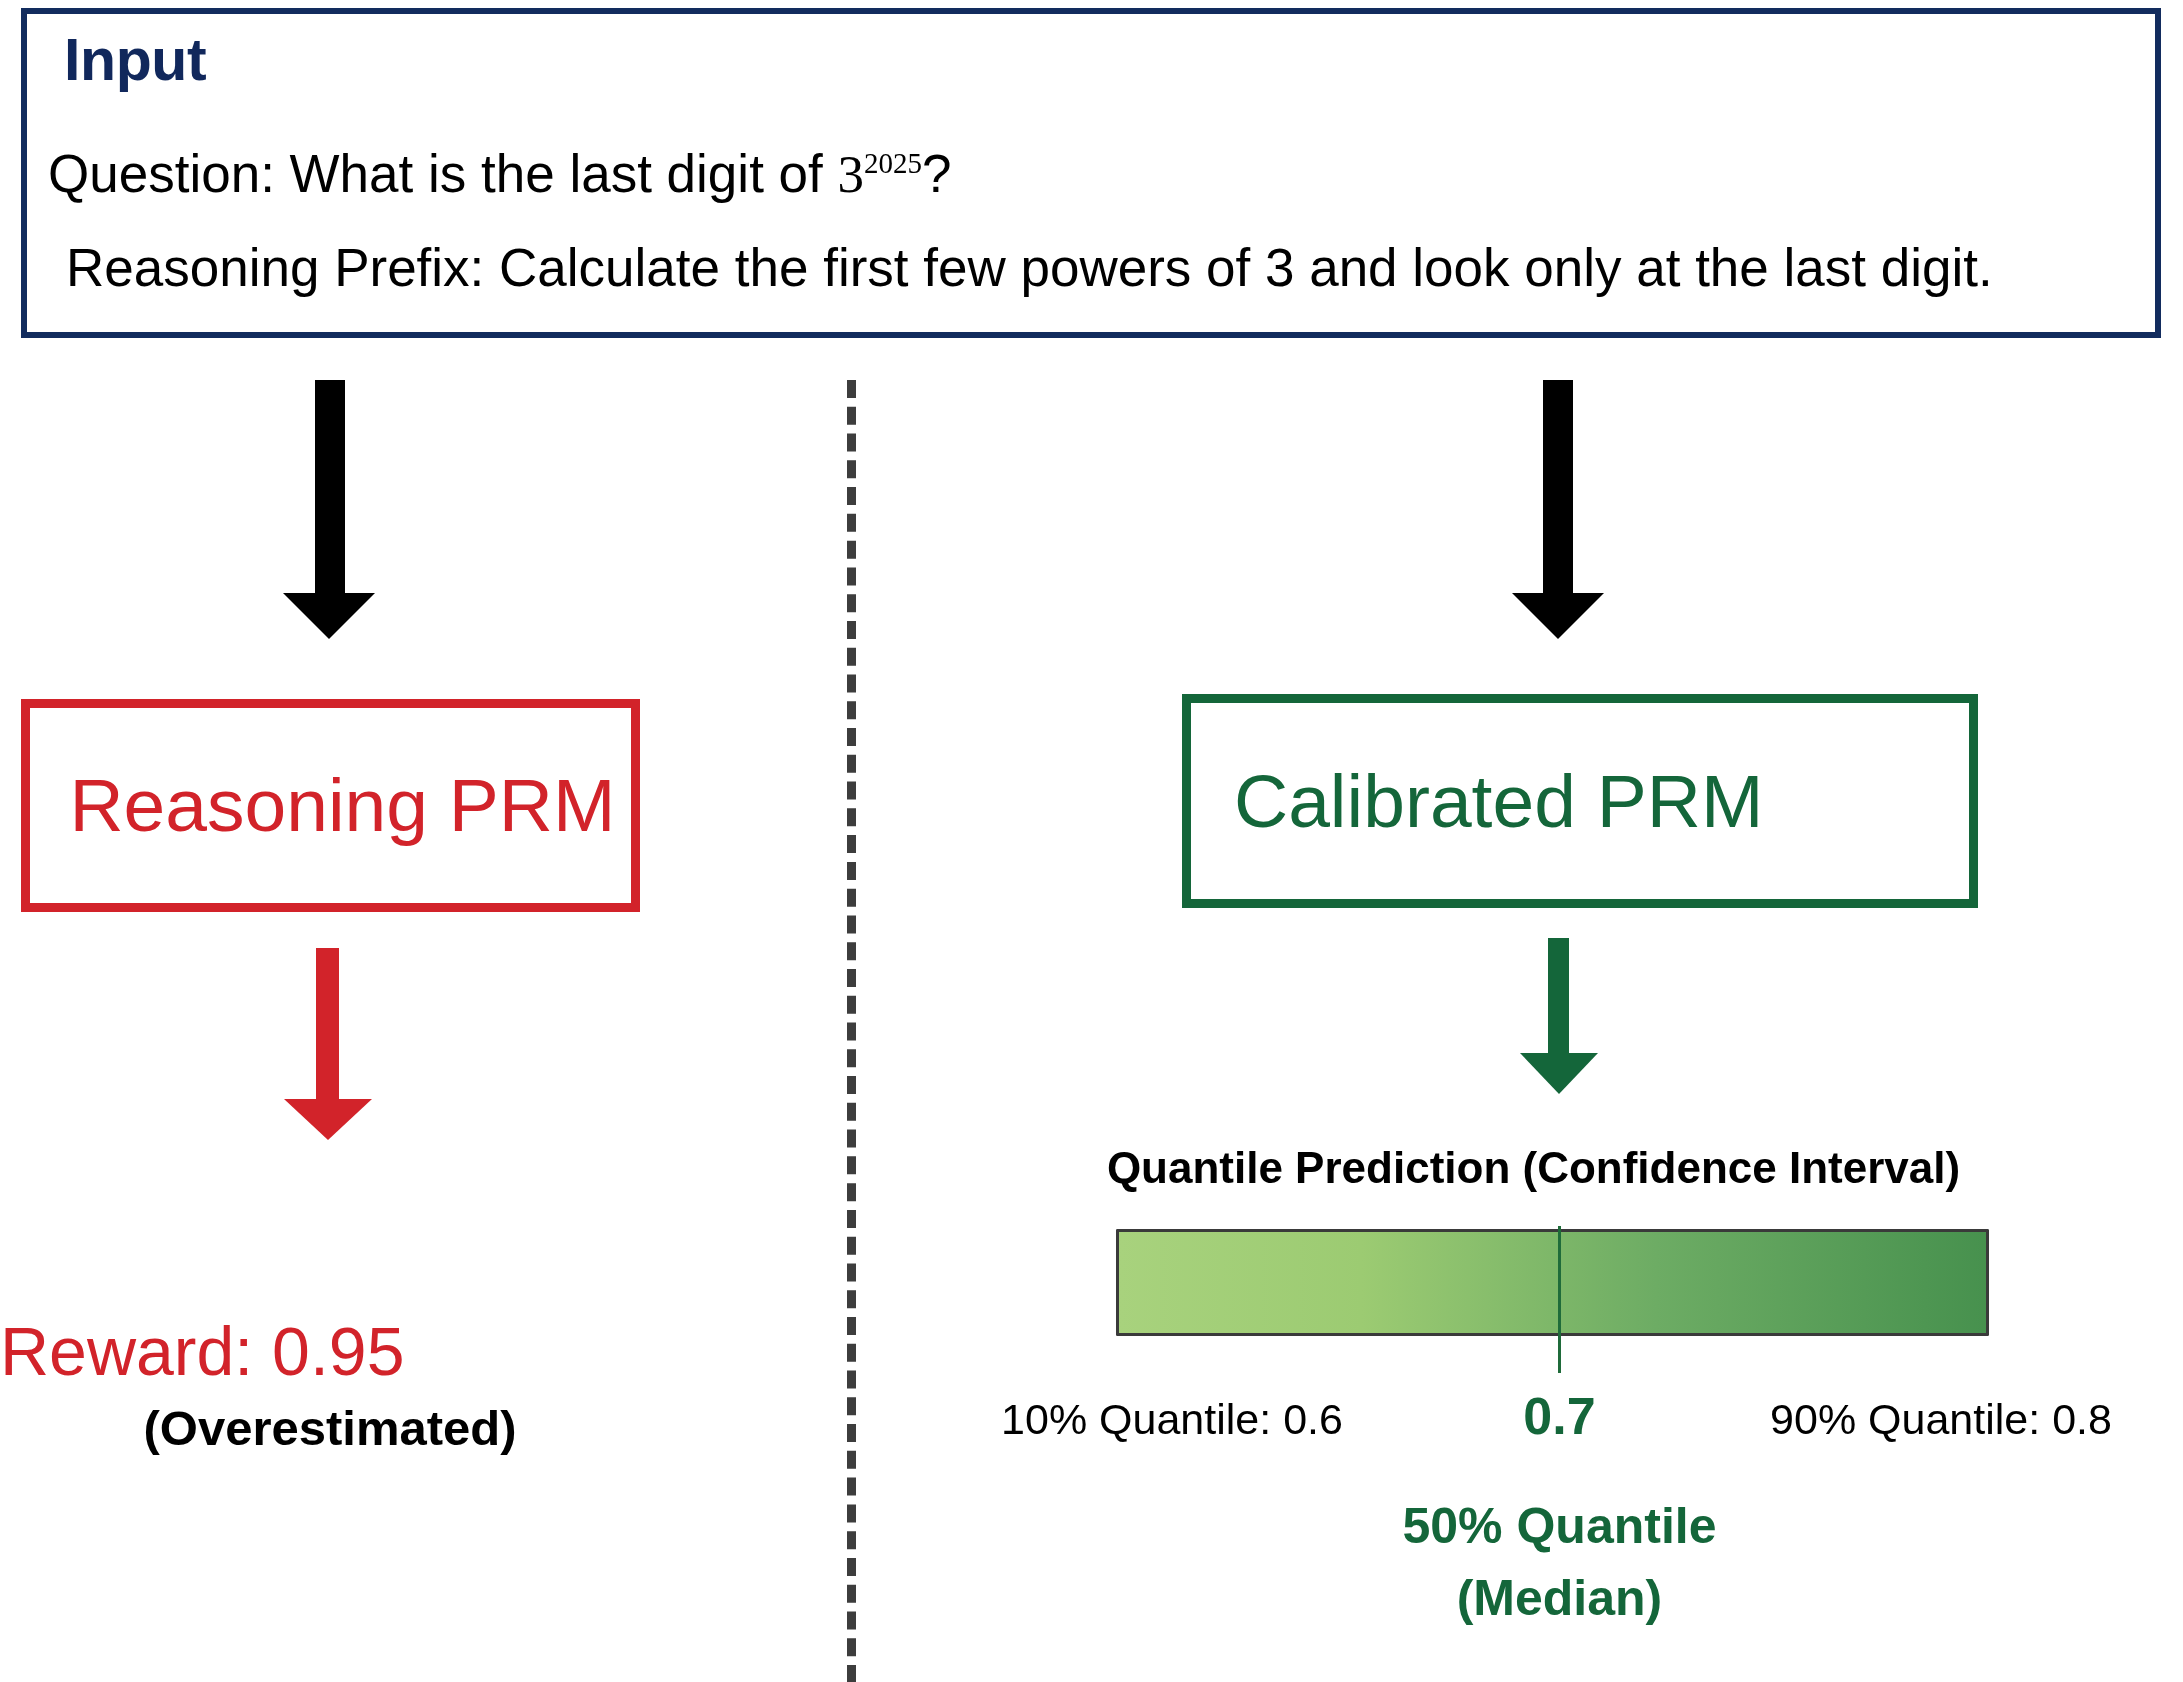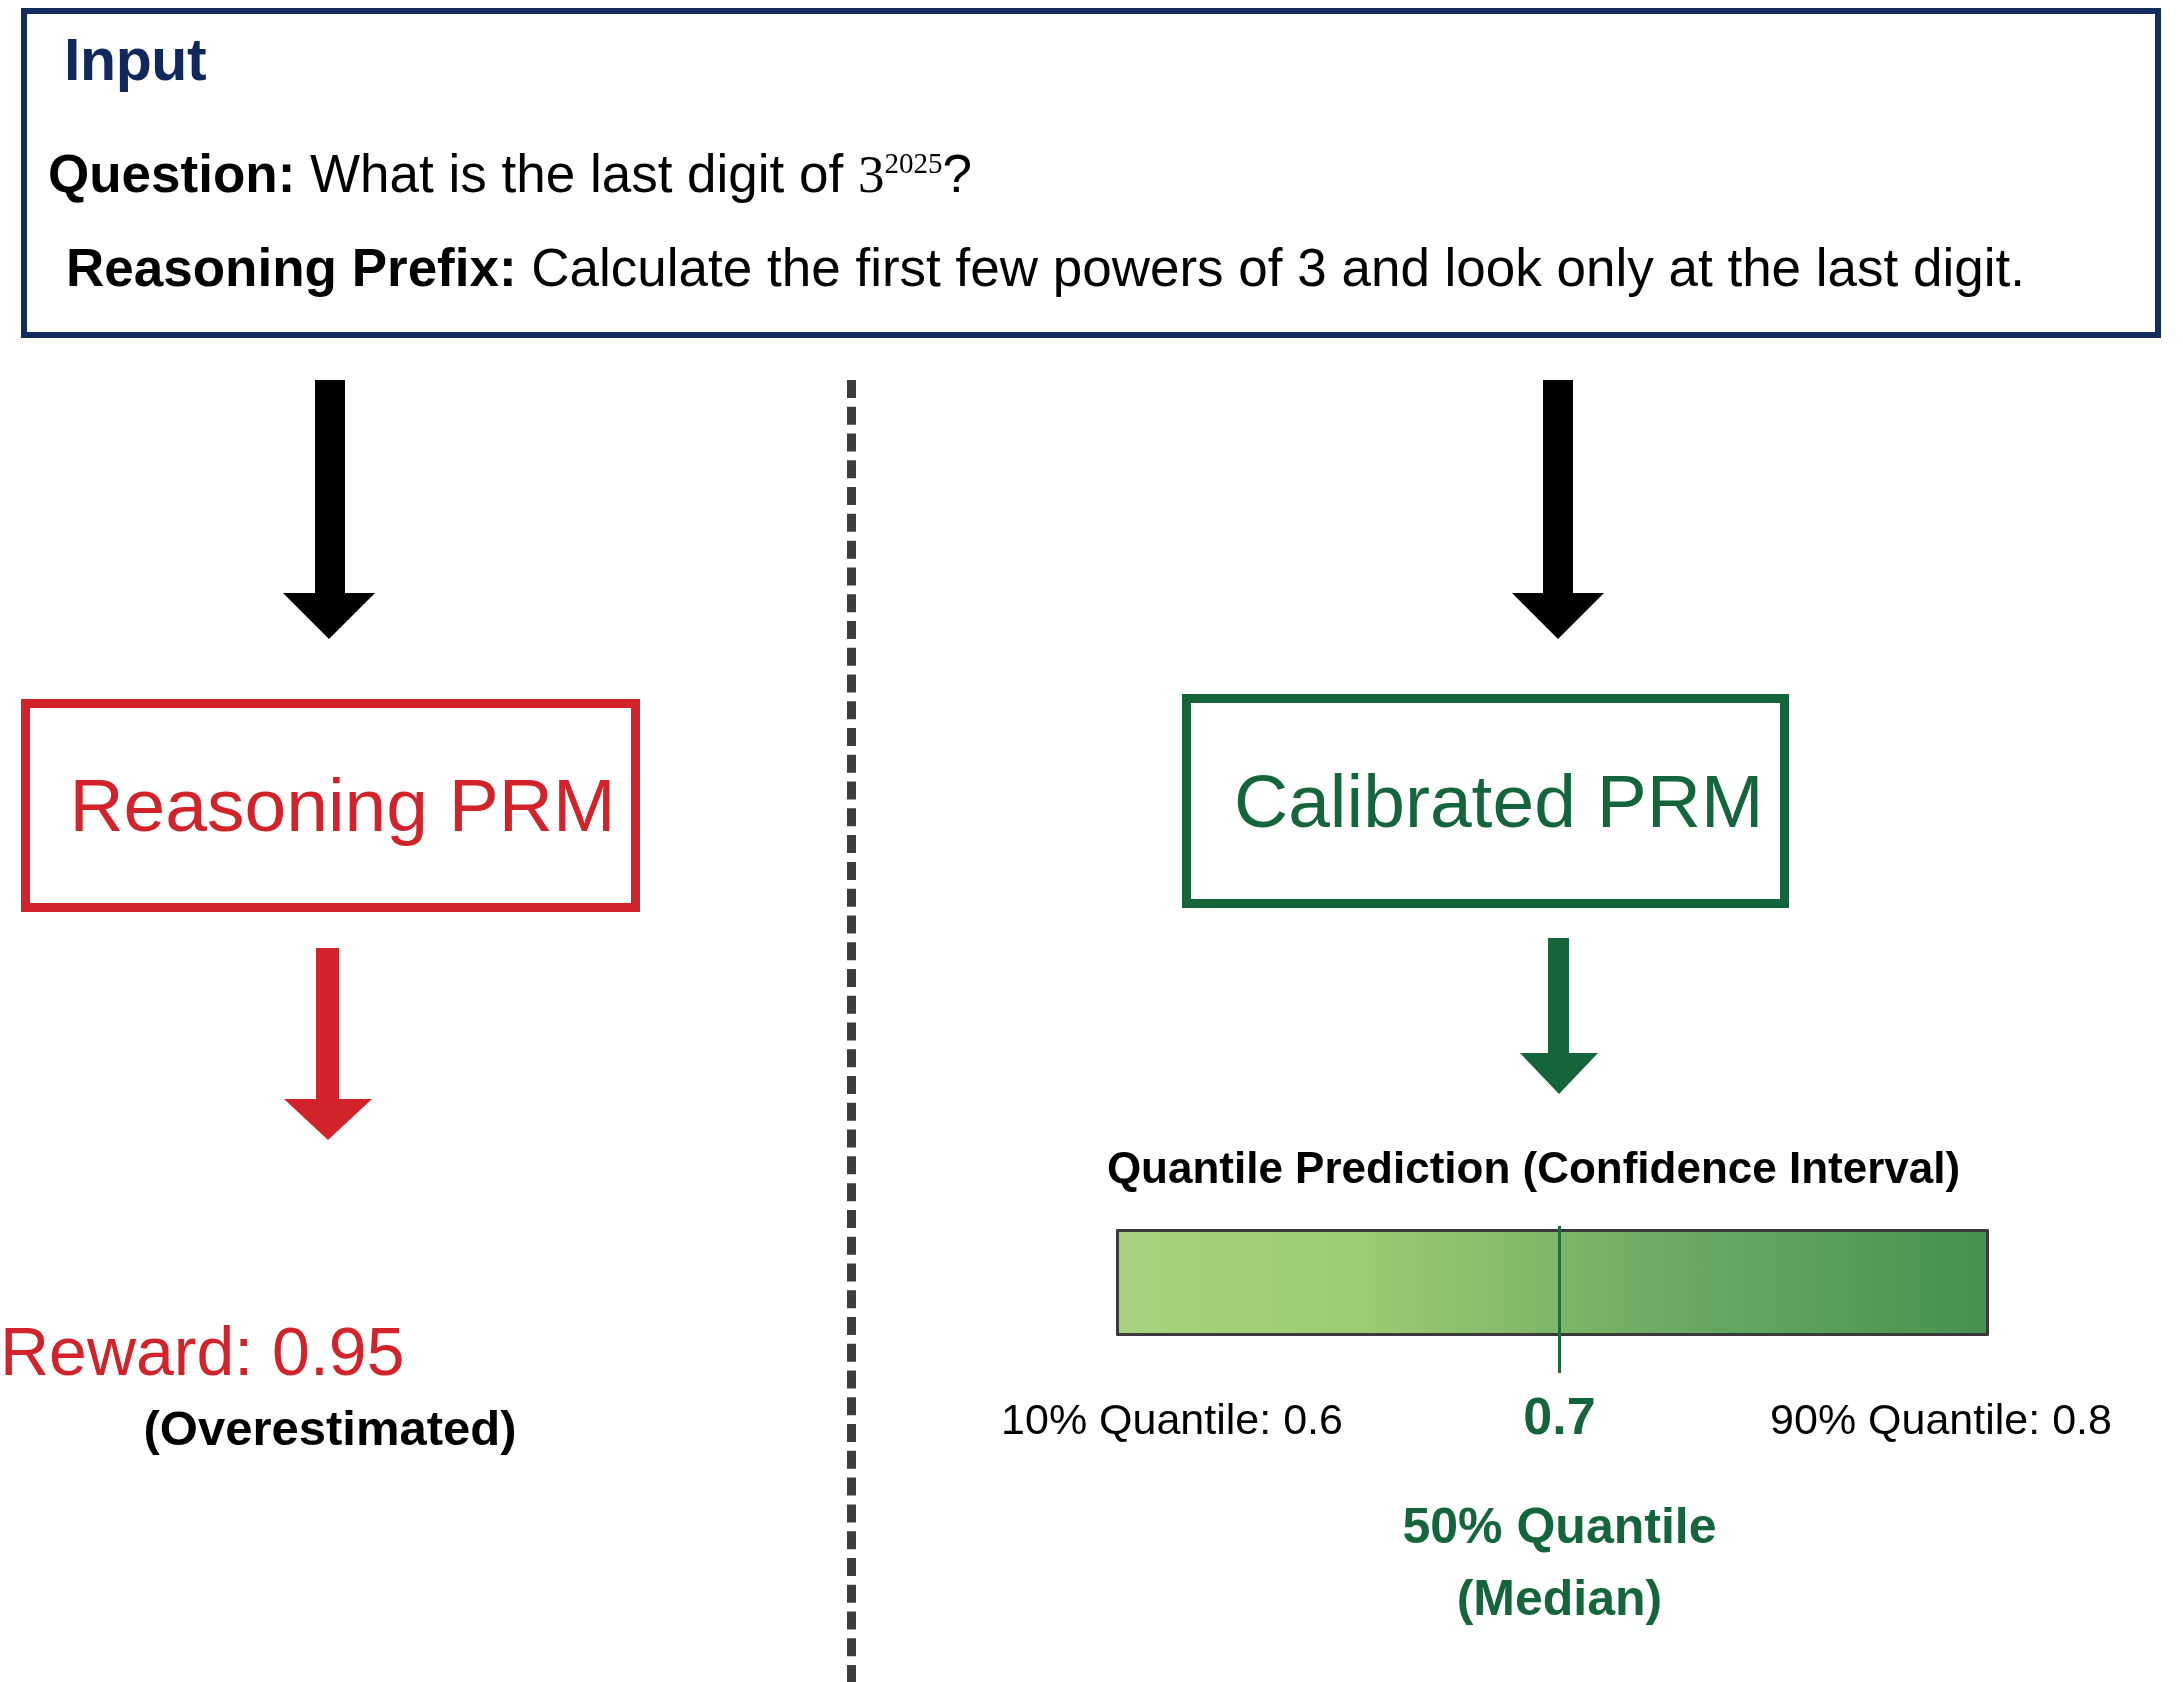--- a/index.html
+++ b/index.html
@@ -25,21 +25,21 @@
     font-size:59px;font-weight:bold;color:#11285C;
     letter-spacing:-0.4px;line-height:1;margin-left:16px;
   }
   .input-line{
     left:48px;
     font-size:53px;color:#000000;
     line-height:1;white-space:nowrap;
   }
   #q-line{top:147px;}
   #r-line{top:241px;margin-left:18px;}
-  .lbl{font-weight:bold;}
+  .lbl{font-weight:normal;}
   .sup{font-size:29px;vertical-align:super;line-height:0;}
   .mathit{font-family:"Liberation Serif",serif;font-style:normal;}
 
   
   .arrow-shaft{position:absolute;}
   .arrow-head{position:absolute;width:0;height:0;}
 
   
   #arrow-left-shaft{left:315px;top:380px;width:30px;height:218px;background:#000;}
   #arrow-left-head{left:283px;top:593px;border-left:46px solid transparent;border-right:46px solid transparent;border-top:46px solid #000;}
@@ -66,21 +66,21 @@
   #existing-prm-box{
     left:21.4px;top:699px;width:619px;height:213px;
     border:9px solid #D2232A;background:#fff;box-sizing:border-box;
     display:flex;align-items:center;justify-content:flex-start;
   }
   #existing-prm-label{
     color:#D2232A;font-size:75px;font-weight:normal;
     padding-left:39px;line-height:1;white-space:nowrap;
   }
   #calibrated-prm-box{
-    left:1182px;top:694px;width:607px;height:214px;
+    left:1182px;top:694px;width:796px;height:214px;
     border:9px solid #14663A;background:#fff;box-sizing:border-box;
     display:flex;align-items:center;justify-content:flex-start;
   }
   #calibrated-prm-label{
     color:#14663A;font-size:75px;font-weight:normal;
     padding-left:43px;line-height:1;white-space:nowrap;
   }
 
   
   #reward-value{

